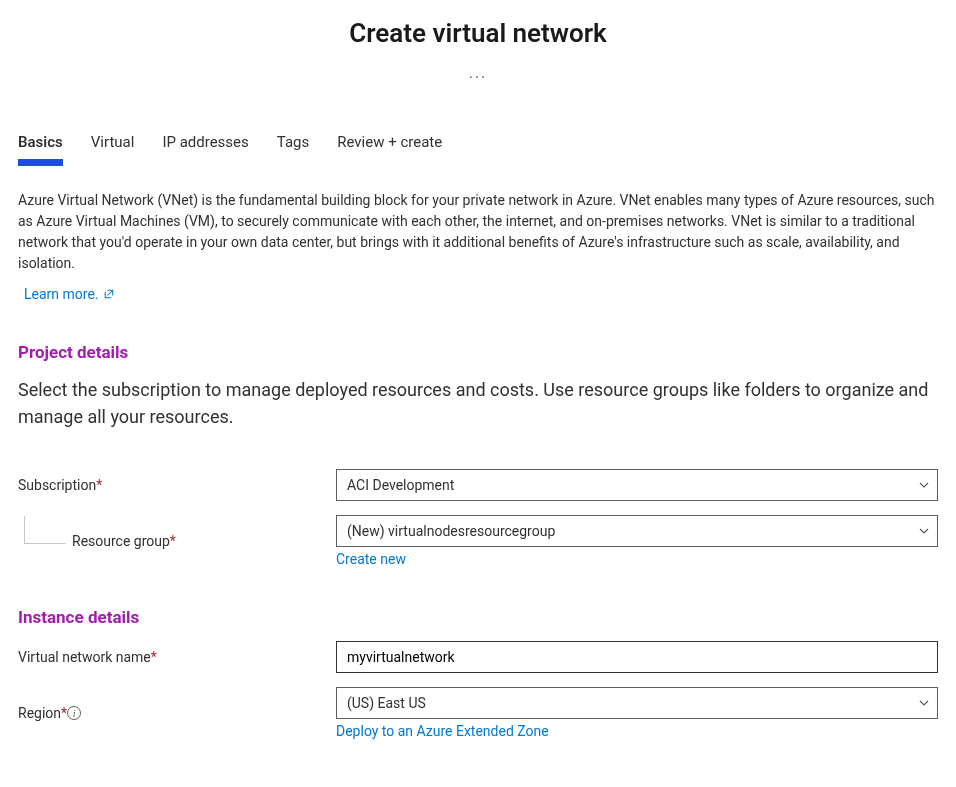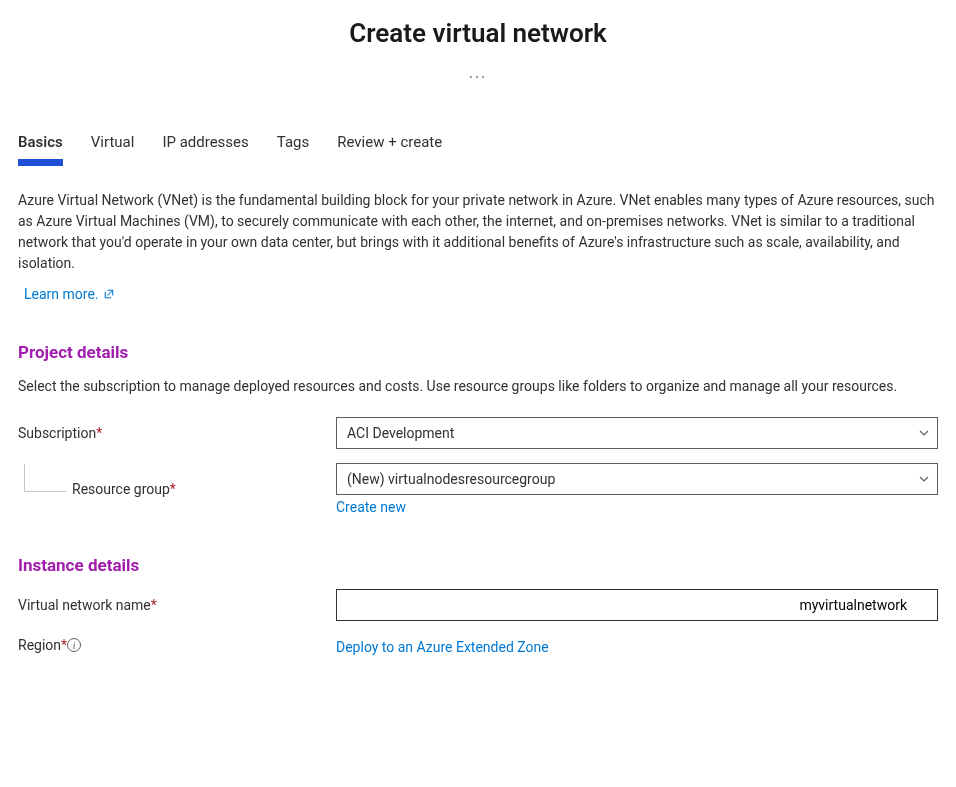--- a/index.html
+++ b/index.html
@@ -65,23 +65,23 @@
     margin-left: 6px;
   }
   .ext-icon { width:12px; height:12px; display:inline-block; }
   h2.section {
     font-size: 17px;
     font-weight: 700;
     margin: 40px 0 14px 0;
     color: #a21caf;
   }
   .section-desc {
-    font-size: 14px;
+    font-size: 18px;
     line-height: 1.5;
-    margin-bottom: 20px;
+    margin-bottom: 39px;
     max-width: 920px;
   }
   .form-row {
     display: flex;
     align-items: center;
     margin-bottom: 14px;
   }
   .form-label {
     width: 318px;
     flex: 0 0 318px;
@@ -151,21 +151,20 @@
     justify-content:center;
     font-size:10px;
     color:#605e5c;
     font-style: italic;
     font-family: Georgia, serif;
   }
   input.native {
     border:none; outline:none; width:100%; height:100%;
     font-size:14px; font-family:inherit; padding:0;
     background:transparent;
-    text-align:right;
   }
 </style>
 </head>
 <body>
 
 
 
 <div class="title-row">
   <h1 class="page-title">Create virtual network</h1>
   <span class="ellipsis">···</span>
@@ -238,18 +237,24 @@
   </div>
 </div>
 
 <div class="form-row" style="margin-bottom:2px;">
   <div class="form-label">
     <span>Region</span>
     <span class="req">*</span>
     <span class="info-icon">i</span>
   </div>
   <div class="form-control-col">
+    <div class="select-wrap">
+      <div class="select" style="line-height:30px;">(US) East US</div>
+      <svg class="chev" width="12" height="12" viewBox="0 0 12 12">
+          <path d="M2 4l4 4 4-4" fill="none" stroke="#605e5c" stroke-width="1.2"></path>
+        </svg>
+    </div>
     <span class="sub-link">Deploy to an Azure Extended Zone</span>
   </div>
 </div>
 
 
 
 
 </body></html>

